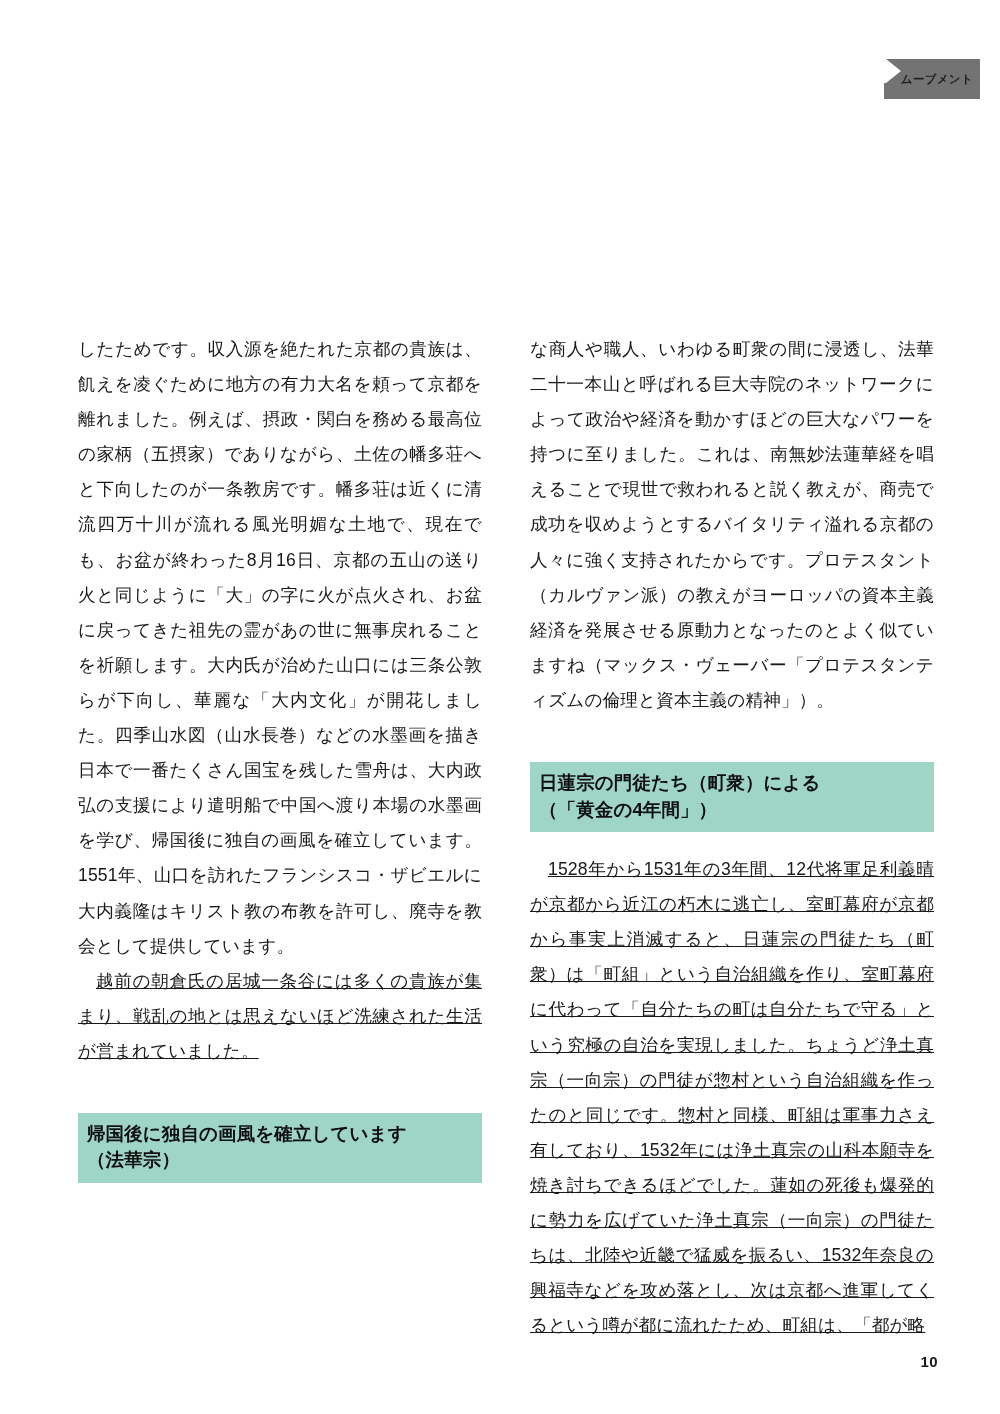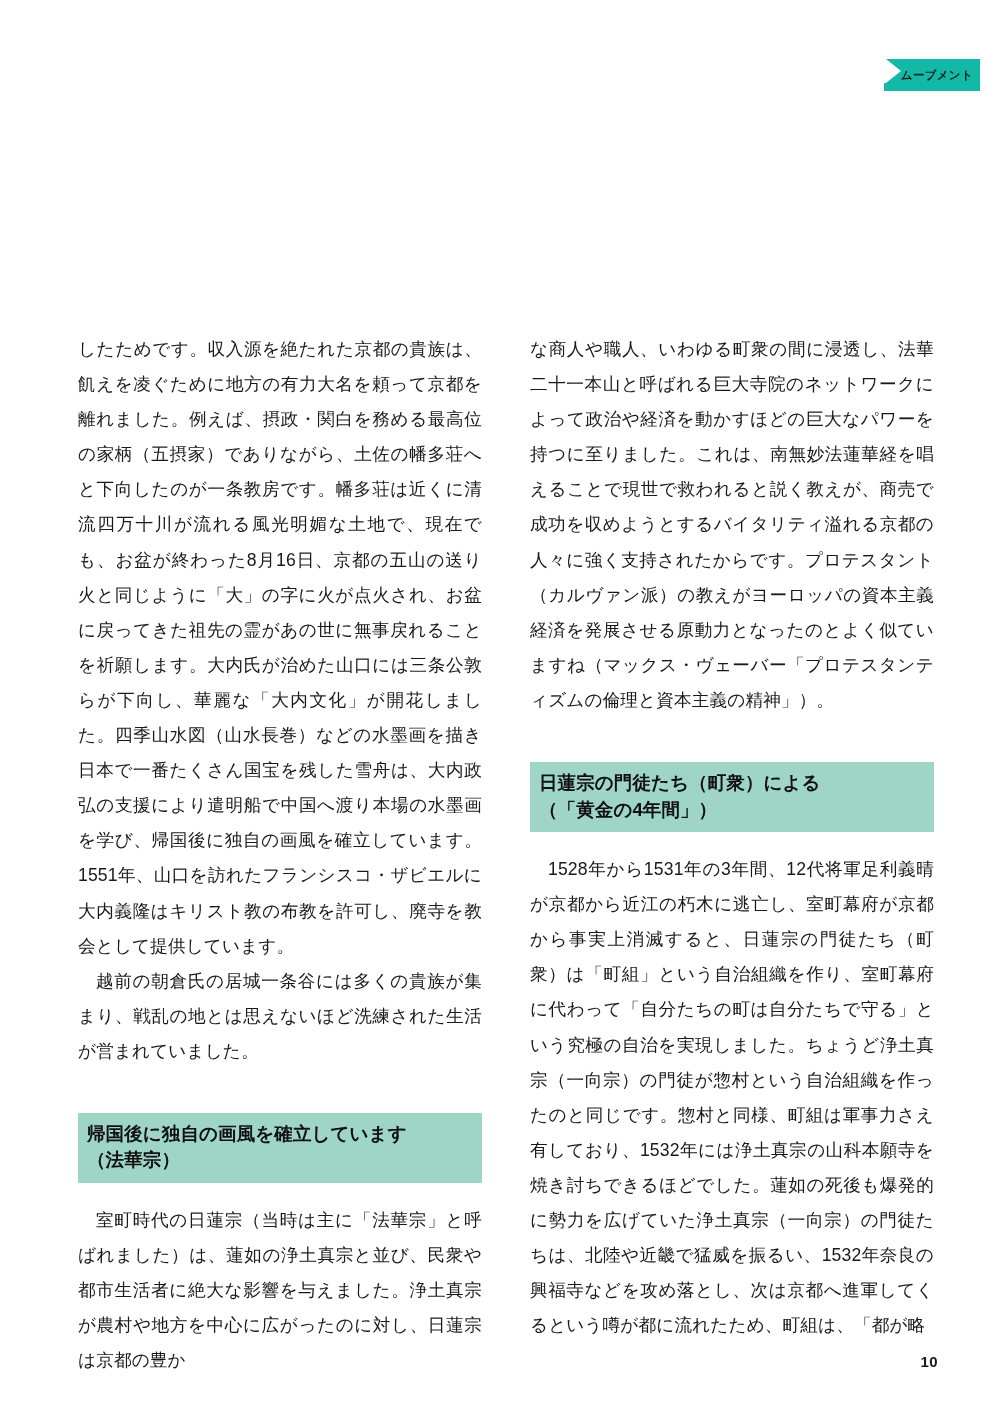--- a/index.html
+++ b/index.html
@@ -15,22 +15,22 @@
     color: #1a1a1a;
     overflow: hidden;
   }
 
   
   .tab-wrap {
     position: absolute;
     top: 59px;
     left: 884px;
     width: 96px;
-    height: 32px;
-    background: #14b8a6;
+    height: 40px;
+    background: #737373;
     display: flex;
     align-items: center;
     justify-content: flex-end;
     padding-right: 7px;
     box-sizing: border-box;
   }
   .tab-notch {
     position: absolute;
     left: 0;
     top: 0;
@@ -71,20 +71,21 @@
     font-size: 17.6px;
     line-height: 35.1px;
     letter-spacing: 0.15px;
     text-align: justify;
     text-justify: inter-character;
     font-weight: 500;
     color: #191919;
   }
   .para.indent {
     text-indent: 18px;
+    text-decoration: underline;
   }
 
   
   .heading {
     background: #9fd5c7;
     color: #101010;
     font-size: 18.5px;
     font-weight: bold;
     line-height: 26.5px;
     letter-spacing: 0.1px;
@@ -123,21 +124,20 @@
 
     <div class="gap-before-heading"></div>
 
     <div class="heading">
       <div>帰国後に独自の画風を確立しています</div>
       <div>（法華宗）</div>
     </div>
 
     <div class="gap-after-heading"></div>
 
-    <p class="para indent">室町時代の日蓮宗（当時は主に「法華宗」と呼ばれました）は、蓮如の浄土真宗と並び、民衆や都市生活者に絶大な影響を与えました。浄土真宗が農村や地方を中心に広がったのに対し、日蓮宗は京都の豊か</p>
   </div>
 
   <div class="col">
     <p class="para">な商人や職人、いわゆる町衆の間に浸透し、法華二十一本山と呼ばれる巨大寺院のネットワークによって政治や経済を動かすほどの巨大なパワーを持つに至りました。これは、南無妙法蓮華経を唱えることで現世で救われると説く教えが、商売で成功を収めようとするバイタリティ溢れる京都の人々に強く支持されたからです。プロテスタント（カルヴァン派）の教えがヨーロッパの資本主義経済を発展させる原動力となったのとよく似ていますね（マックス・ヴェーバー「プロテスタンティズムの倫理と資本主義の精神」）。</p>
 
     <div class="gap-before-heading"></div>
 
     <div class="heading">
       <div>日蓮宗の門徒たち（町衆）による</div>
       <div>（「黄金の4年間」）</div>

